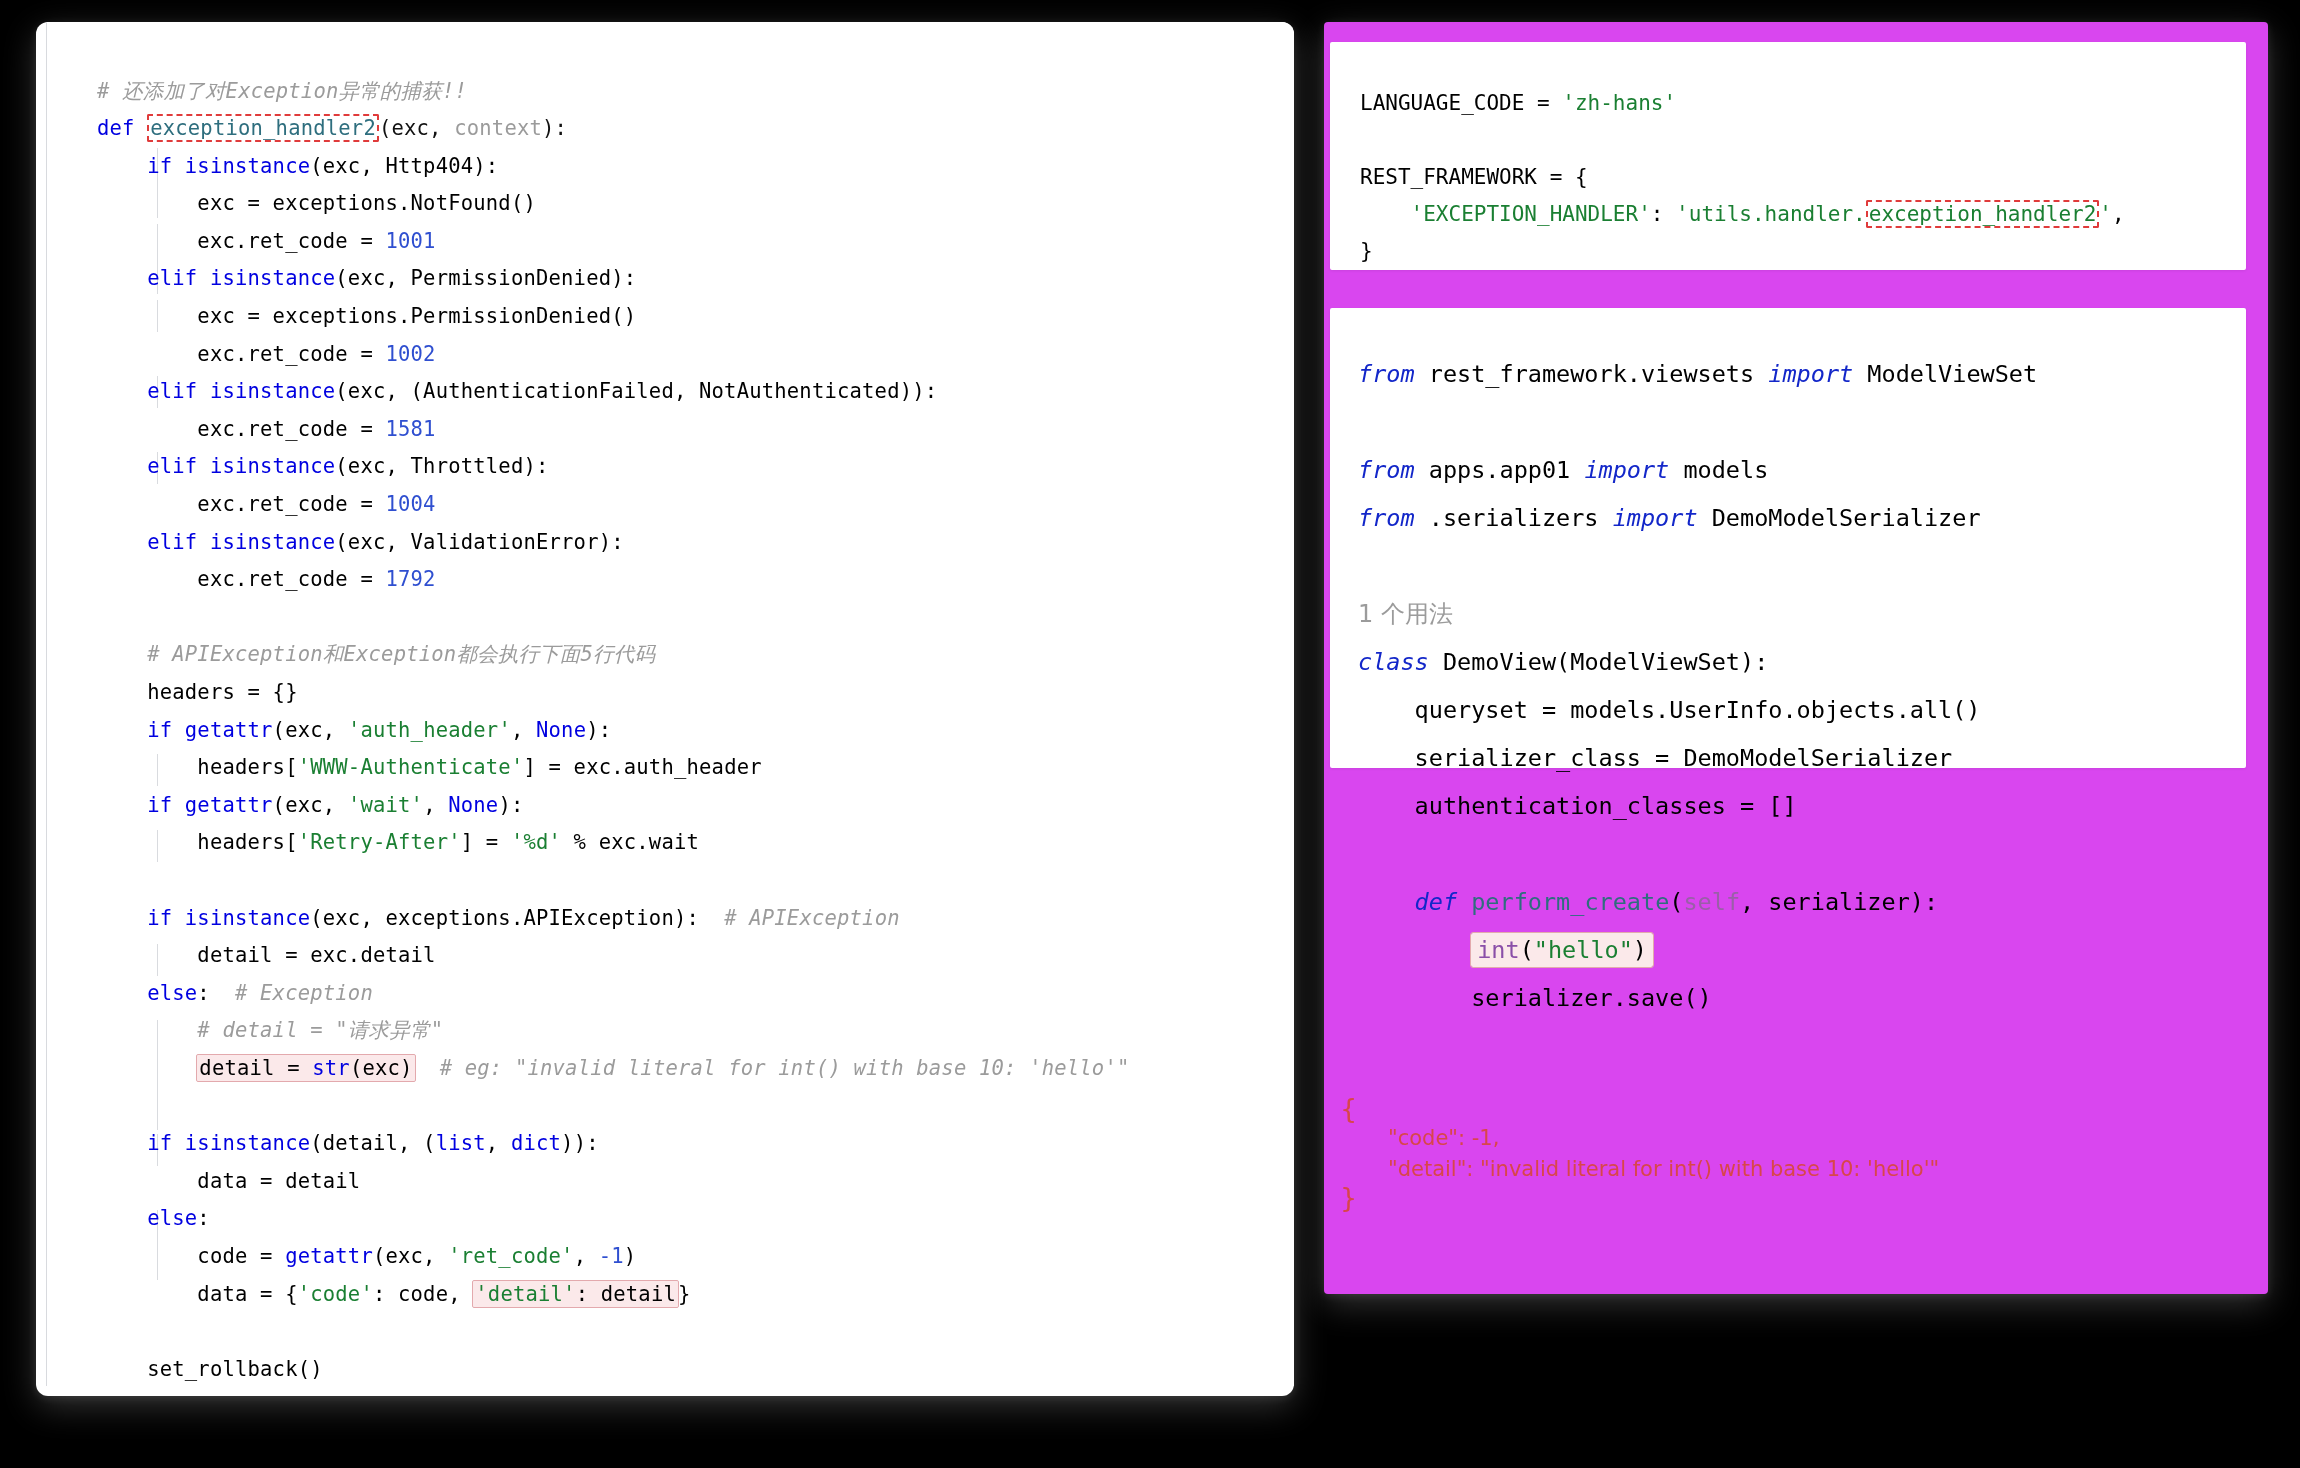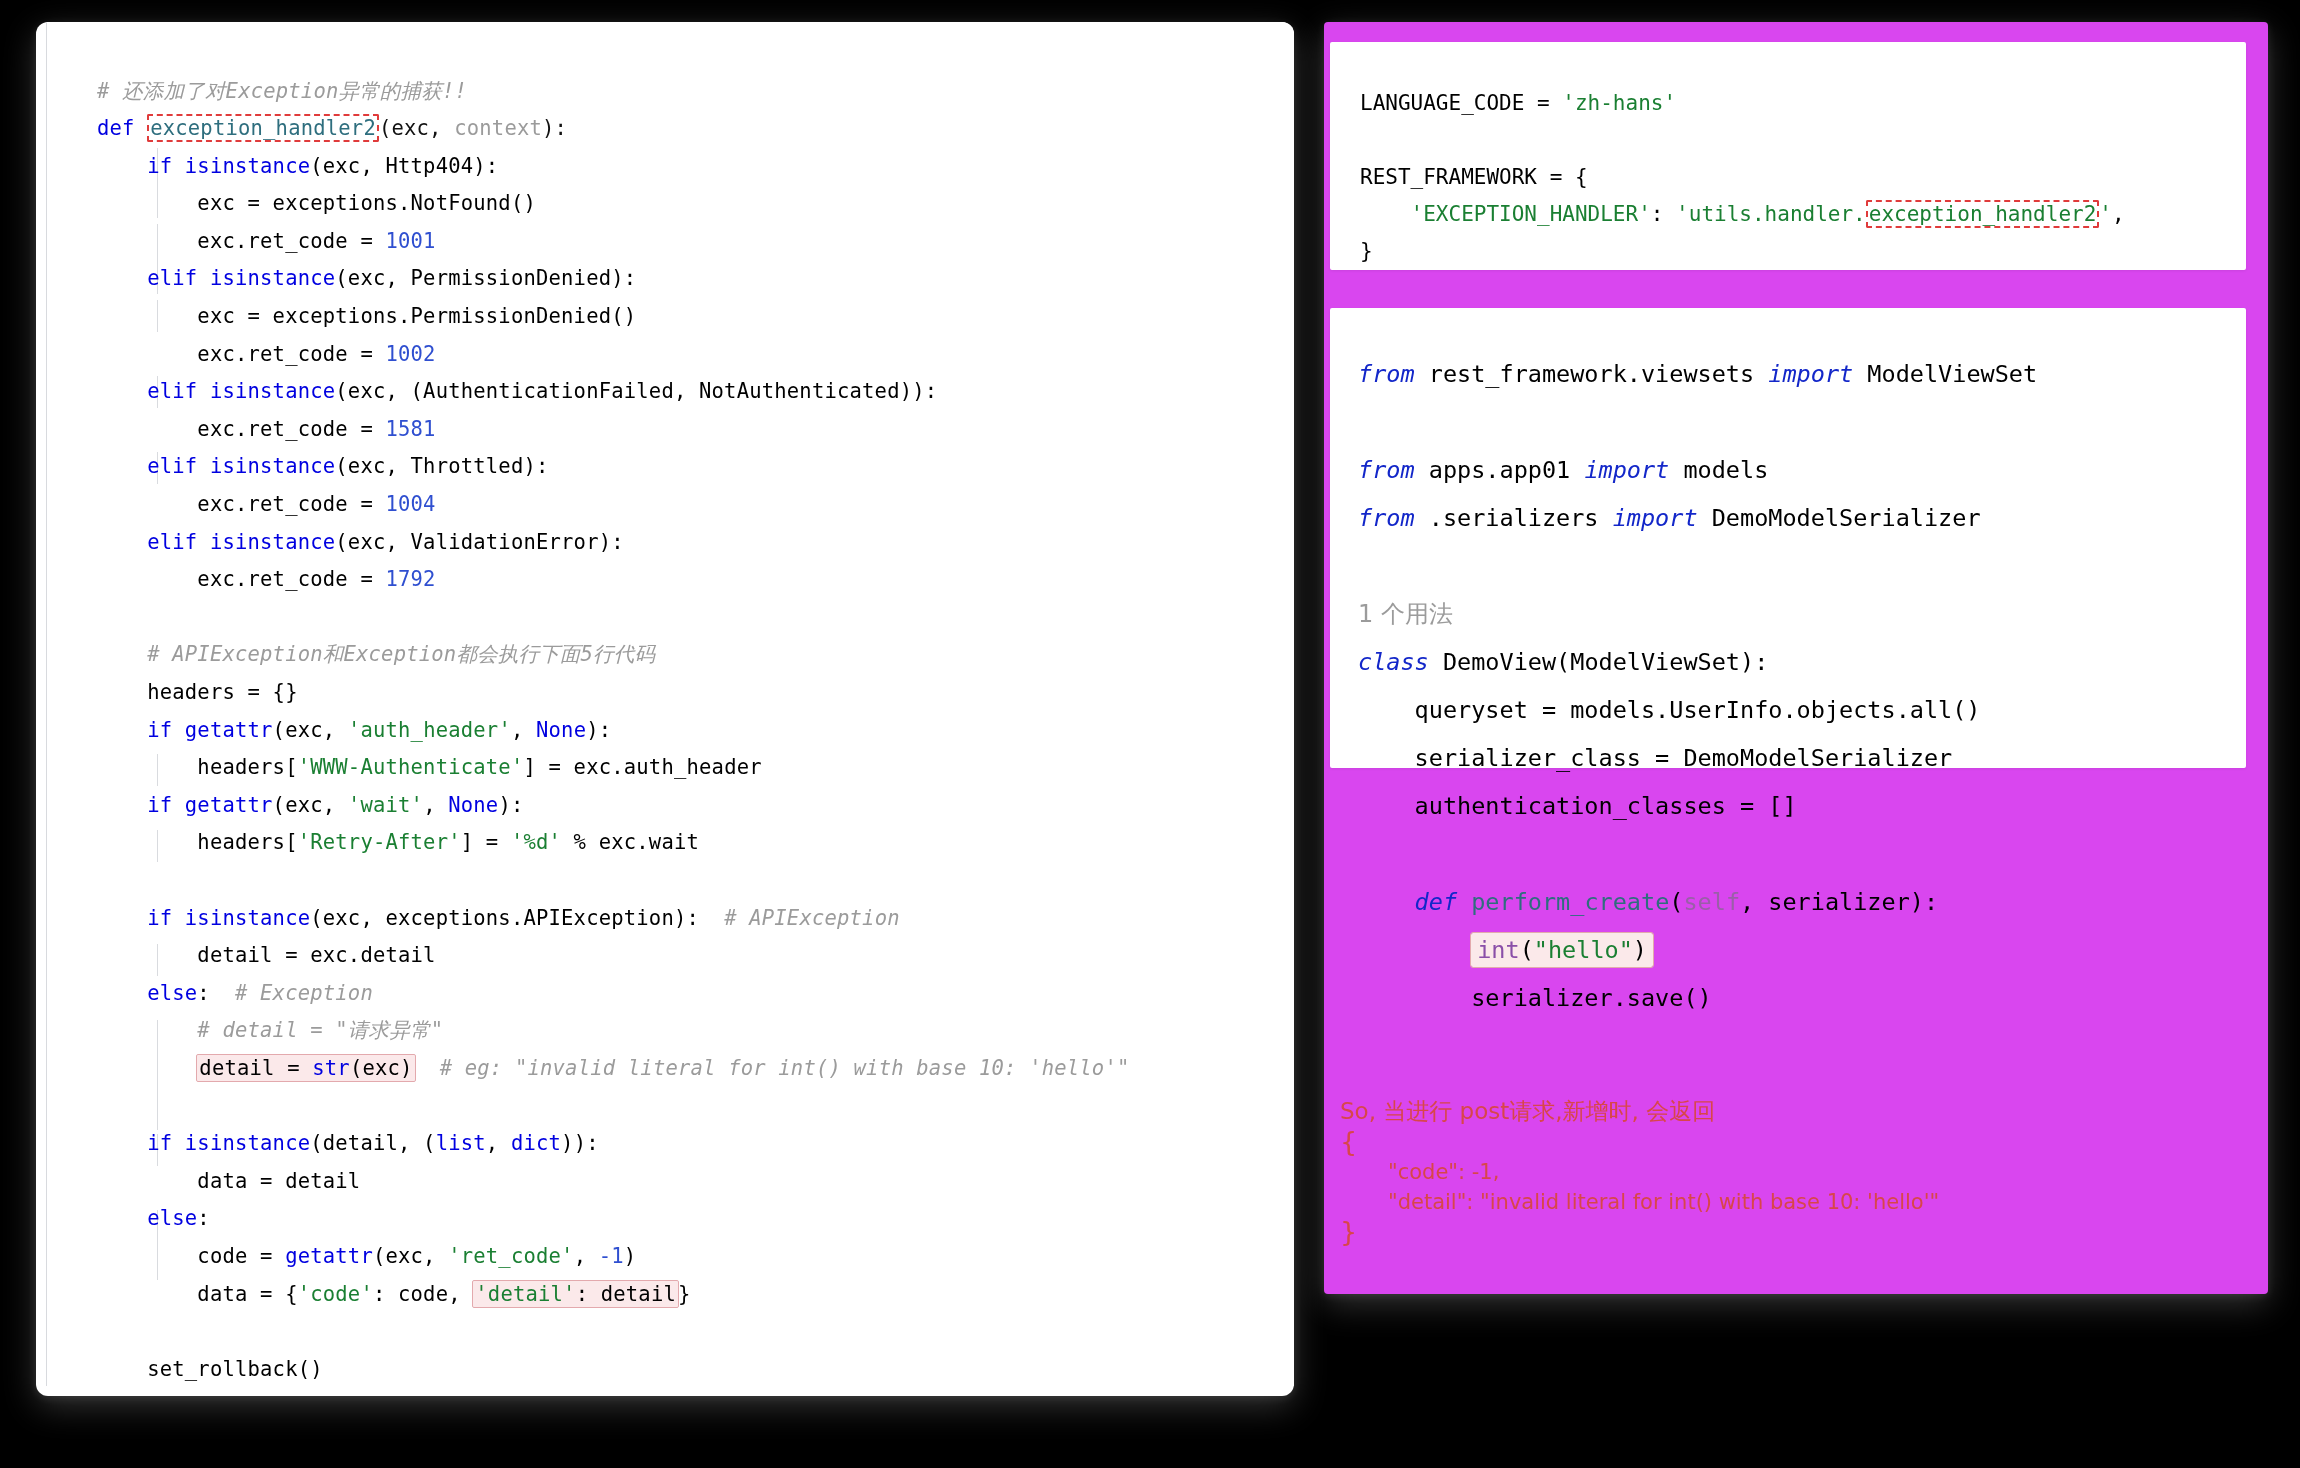--- a/index.html
+++ b/index.html
@@ -139,20 +139,19 @@
     serializer_class = DemoModelSerializer
     authentication_classes = []
 
     <span class="kw2">def</span> <span class="fn">perform_create</span>(<span class="self">self</span>, serializer):
         <span class="hl2"><span class="pl">int</span>(<span class="str">"hello"</span>)</span>
         serializer.save()</pre>
     </div>
   </div>
 
   <div id="note">
-    <div class="l1">So, 当进行 post请求,新增时, 会返回</div>
     <div class="brace">{</div>
     <div class="body">"code": -1,</div>
     <div class="body">"detail": "invalid literal for int() with base 10: 'hello'"</div>
     <div class="brace">}</div>
   </div>
 
 </div>
 
 </body></html>

